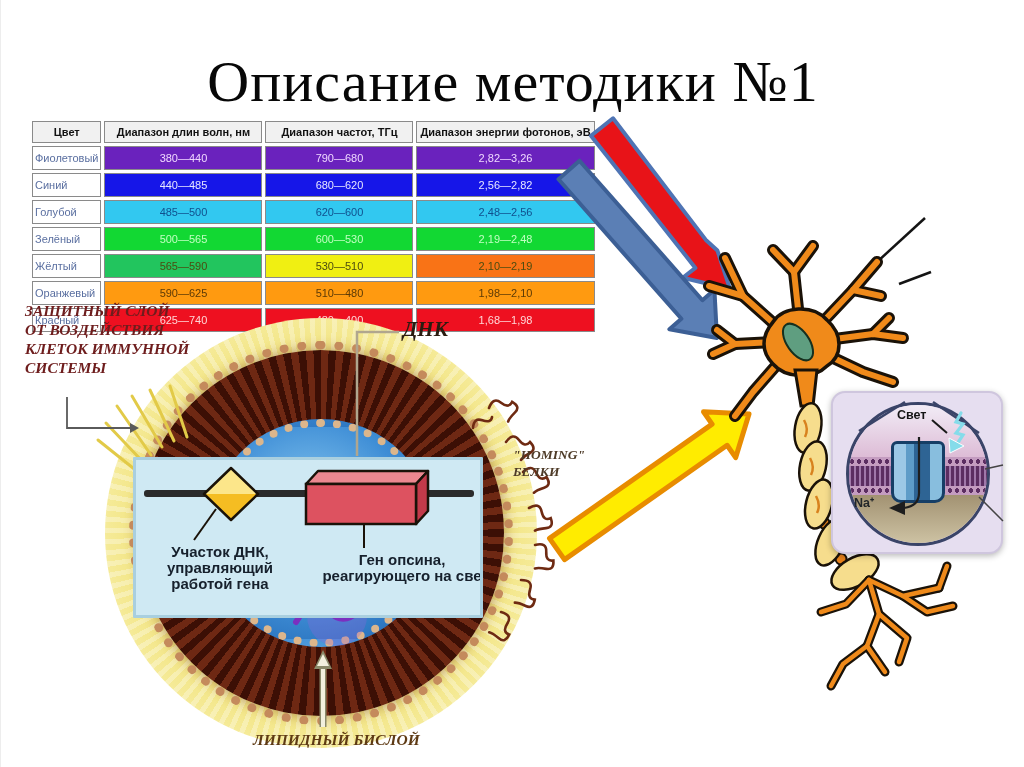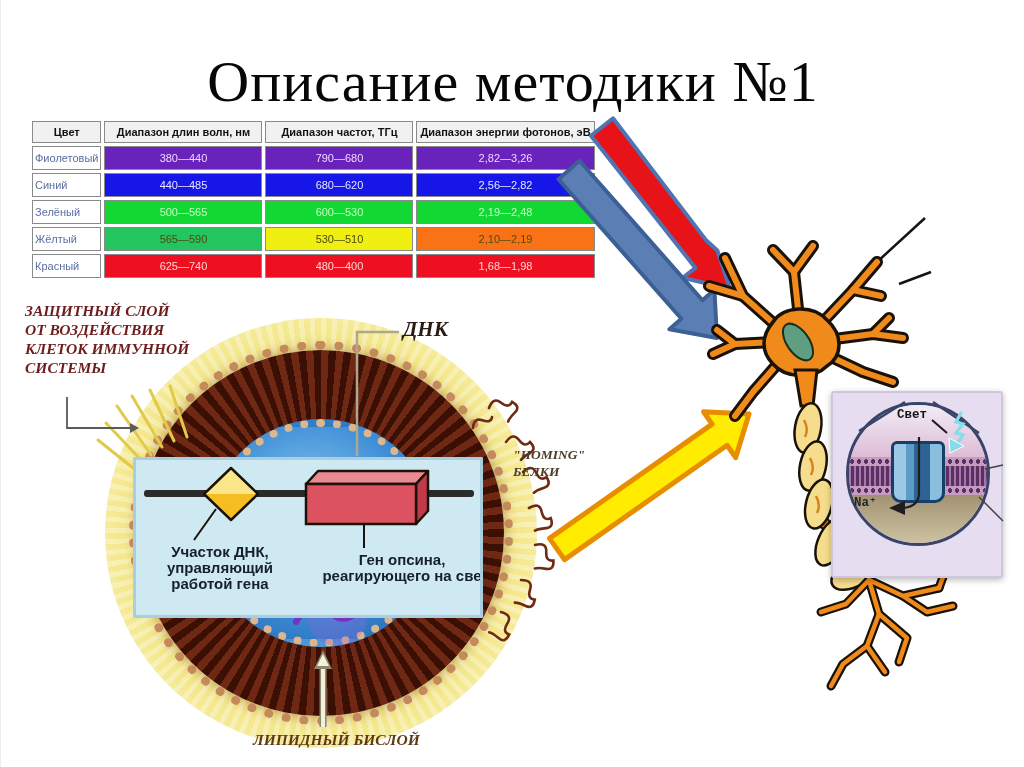--- a/index.html
+++ b/index.html
@@ -46,23 +46,23 @@
            background:#cfe9f3;border:3px solid #a9cfdf;border-radius:1px;box-sizing:border-box;overflow:hidden;}
   .genebox .glabel{position:absolute;font-weight:700;color:#16202c;font-size:15px;line-height:16px;
                    text-align:center;white-space:pre-line;}
   .glabel.g1{left:0px;top:84px;width:168px;}
   .glabel.g2{left:166px;top:92px;width:200px;}
 
   
   svg.overlay{position:absolute;left:0;top:0;z-index:6;pointer-events:none;}
 
   
-  .inset{position:absolute;left:830px;top:391px;width:172px;height:187px;z-index:7;
-         background:#e6def0;border:2px solid #cfc6de;border-radius:3px;box-sizing:border-box;
-         box-shadow:0 2px 6px rgba(0,0,0,0.28);font-family:Liberation Mono, monospace;}
+  .inset{position:absolute;left:830px;top:391px;width:172px;height:163px;z-index:7;
+         background:#e6def0;border:2px solid #cfc6de;border-radius:14px;box-sizing:border-box;
+         box-shadow:0 2px 6px rgba(0,0,0,0.28);}
   .inset .circle{position:absolute;left:13px;top:9px;width:144px;height:144px;border-radius:50%;
          border:3px solid #3a4468;box-sizing:border-box;overflow:hidden;background:#d8cce4;}
   .circle .ctop{position:absolute;left:0;top:0;width:100%;height:52px;background:linear-gradient(180deg,#f2ecf6,#ddbcd6);}
   .circle .dots{position:absolute;left:0;width:100%;height:9px;background-color:#c49cc0;
          background-image:radial-gradient(circle at 3px 4.5px, #5c2e62 2.1px, rgba(0,0,0,0) 2.5px);
          background-size:7px 9px;background-repeat:repeat-x;}
   .circle .d1{top:52px;} .circle .d2{top:81px;}
   .circle .hatch{position:absolute;left:0;top:61px;width:100%;height:20px;
          background:repeating-linear-gradient(90deg,#a078aa 0 2.5px,#5c2e62 2.5px 5px);}
   .circle .cbot{position:absolute;left:0;top:90px;width:100%;height:48px;background:linear-gradient(180deg,#a29272,#cdc2a3);}
@@ -103,30 +103,42 @@
         <td style="background: rgb(106, 34, 189); color: rgb(240, 216, 255);">790—680</td>
         <td style="background: rgb(106, 34, 189); color: rgb(240, 216, 255);">2,82—3,26</td>
       </tr>
       <tr>
         <td class="cname" style="color: rgb(90, 111, 160);">Синий</td>
         <td style="background: rgb(22, 22, 232); color: rgb(230, 230, 255);">440—485</td>
         <td style="background: rgb(22, 22, 232); color: rgb(230, 230, 255);">680—620</td>
         <td style="background: rgb(22, 22, 232); color: rgb(230, 230, 255);">2,56—2,82</td>
       </tr>
       <tr>
+        <td class="cname" style="color: rgb(90, 111, 160);">Голубой</td>
+        <td style="background: rgb(50, 200, 240); color: rgb(16, 80, 142);">485—500</td>
+        <td style="background: rgb(50, 200, 240); color: rgb(16, 80, 142);">620—600</td>
+        <td style="background: rgb(50, 200, 240); color: rgb(16, 80, 142);">2,48—2,56</td>
+      </tr>
+      <tr>
         <td class="cname" style="color: rgb(90, 111, 160);">Зелёный</td>
         <td style="background: rgb(18, 216, 51); color: rgb(194, 255, 194);">500—565</td>
         <td style="background: rgb(18, 216, 51); color: rgb(194, 255, 194);">600—530</td>
         <td style="background: rgb(18, 216, 51); color: rgb(194, 255, 194);">2,19—2,48</td>
       </tr>
       <tr>
         <td class="cname" style="color: rgb(90, 111, 160);">Жёлтый</td>
         <td style="background: #22c55e; color: rgb(76, 76, 16);">565—590</td>
         <td style="background: rgb(240, 239, 18); color: rgb(76, 76, 16);">530—510</td>
         <td style="background: #f97316; color: rgb(76, 76, 16);">2,10—2,19</td>
+      </tr>
+      <tr>
+        <td class="cname" style="color: rgb(90, 111, 160);">Оранжевый</td>
+        <td style="background: rgb(255, 154, 16); color: rgb(92, 58, 6);">590—625</td>
+        <td style="background: rgb(255, 154, 16); color: rgb(92, 58, 6);">510—480</td>
+        <td style="background: rgb(255, 154, 16); color: rgb(92, 58, 6);">1,98—2,10</td>
       </tr>
       <tr>
         <td class="cname" style="color: rgb(90, 111, 160);">Красный</td>
         <td style="background: rgb(238, 16, 32); color: rgb(255, 214, 214);">625—740</td>
         <td style="background: rgb(238, 16, 32); color: rgb(255, 214, 214);">480—400</td>
         <td style="background: rgb(238, 16, 32); color: rgb(255, 214, 214);">1,68—1,98</td>
       </tr>
     </tbody>
   </table>
 

